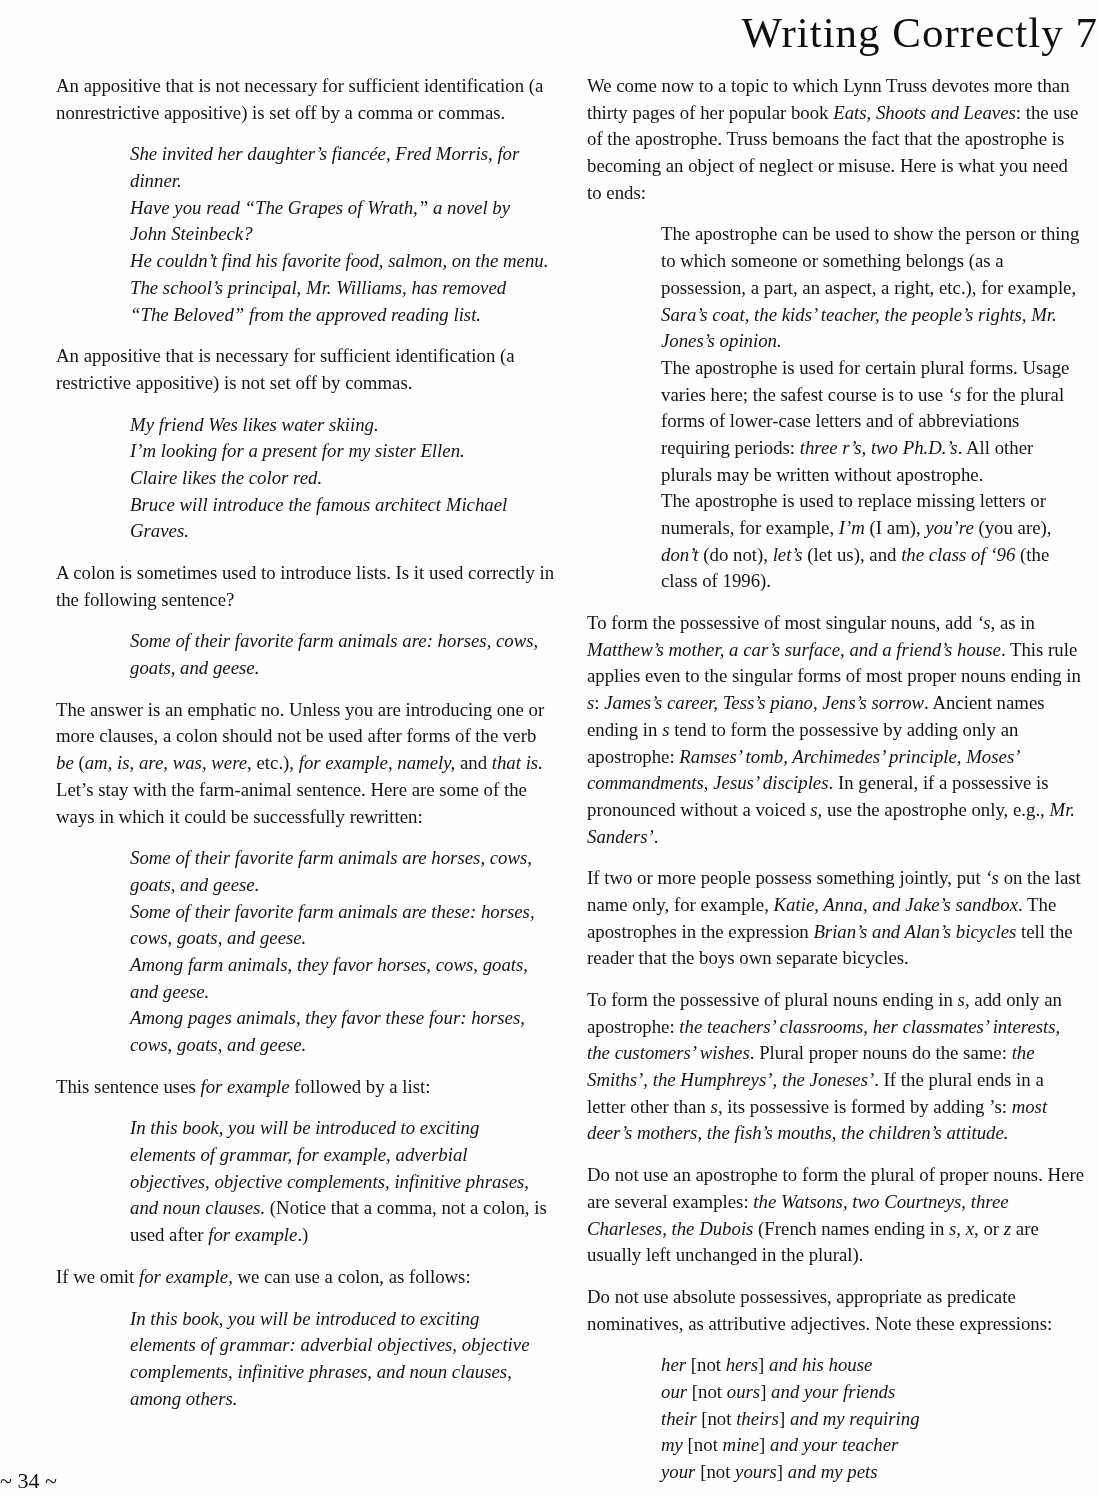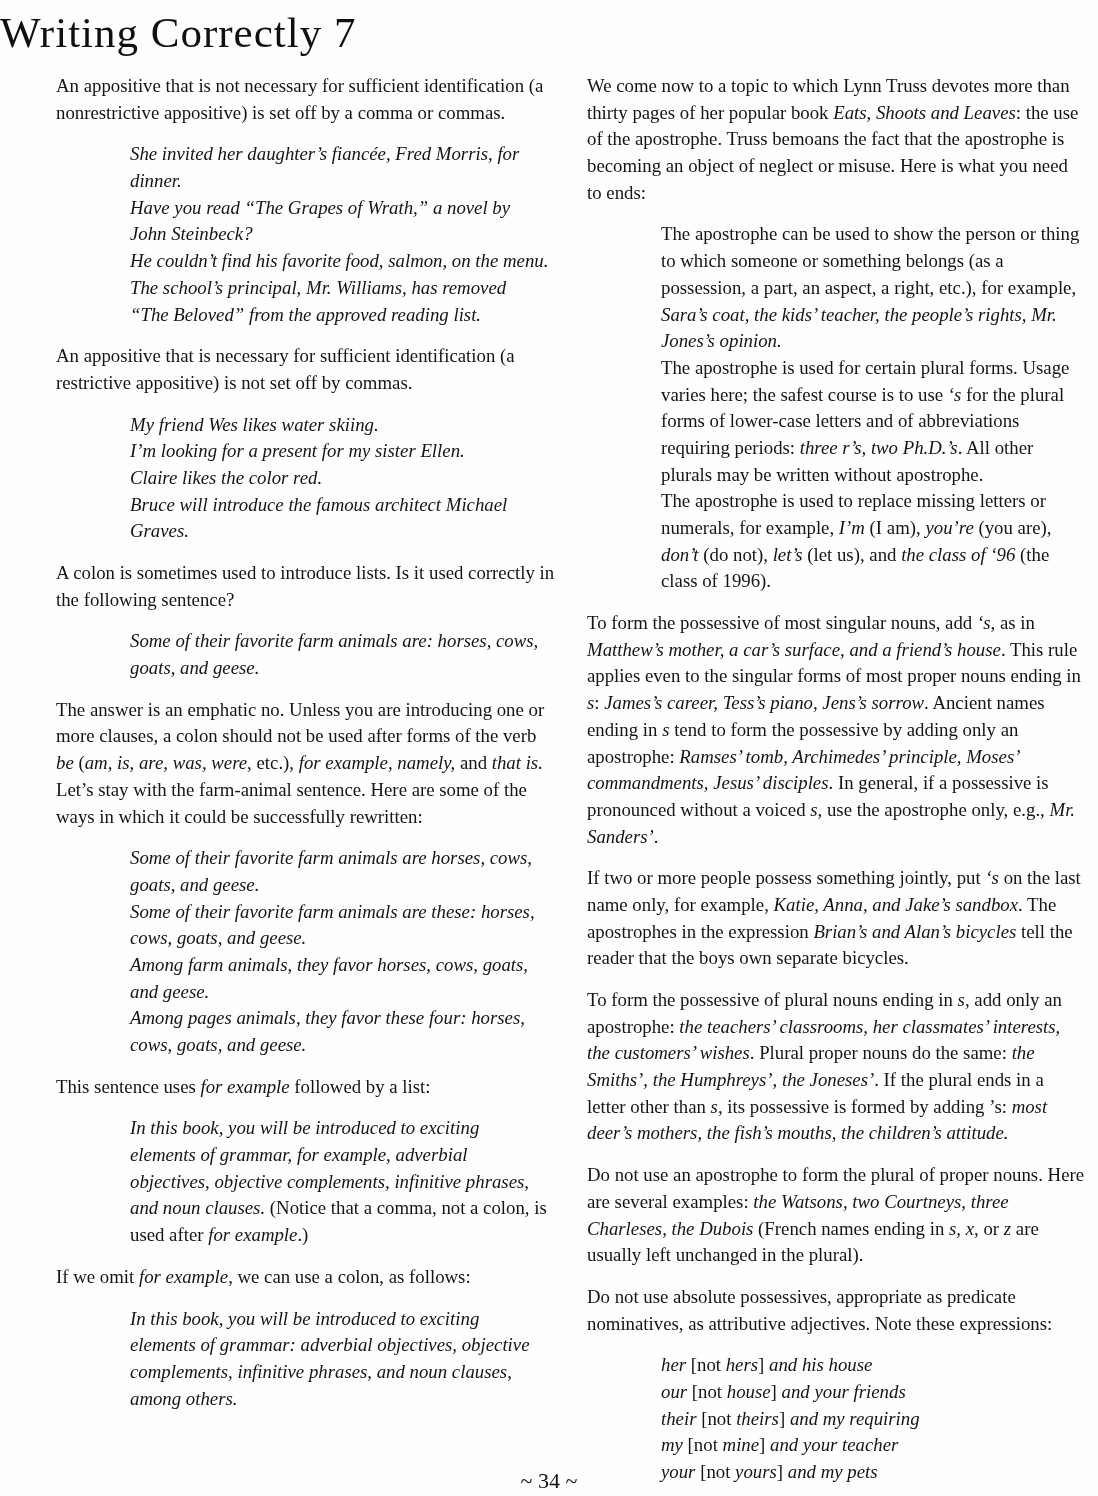--- a/index.html
+++ b/index.html
@@ -11,21 +11,21 @@
   }
   .page {
     position: relative;
     width: 1098px; height: 1496px;
     overflow: hidden;
     background: #fefefe;
   }
   .title {
     margin: 0;
     padding-top: 8px;
-    text-align: left;
+    text-align: right;
     font-size: 43px;
     font-weight: 400;
     letter-spacing: 1px;
     color: #101010;
   }
   .cols {
     display: flex;
     gap: 32px;
     padding: 16px 12px 0 8px;
     margin-left: 48px;
@@ -41,21 +41,21 @@
     margin: 0 0 15px 0;
     padding-left: 74px;
     padding-right: 6px;
   }
   .example-item { font-style: normal; }
   .it { font-style: italic; }
   .page-number {
     position: absolute;
     left: 0; right: 0;
     bottom: 2px;
-    text-align: center;
+    text-align: left;
     font-size: 22px;
     color: #101010;
   }
 </style>
 </head>
 <body>
 
 <div class="page">
   <h1 class="title">Writing Correctly 7</h1>
   <div class="cols">
@@ -101,21 +101,21 @@
           <div class="example-item"><span>The apostrophe is used for certain plural forms. Usage varies here; the safest course is to use </span><span class="it">‘s</span><span> for the plural forms of lower-case letters and of abbreviations requiring periods: </span><span class="it">three r’s, two Ph.D.’s</span><span>. All other plurals may be written without apostrophe.</span></div>
           <div class="example-item"><span>The apostrophe is used to replace missing letters or numerals, for example, </span><span class="it">I’m</span><span> (I am), </span><span class="it">you’re</span><span> (you are), </span><span class="it">don’t</span><span> (do not), </span><span class="it">let’s</span><span> (let us), and </span><span class="it">the class of ‘96</span><span> (the class of 1996).</span></div>
         </div>
         <p class="para"><span>To form the possessive of most singular nouns, add </span><span class="it">‘s</span><span>, as in </span><span class="it">Matthew’s mother, a car’s surface, and a friend’s house</span><span>. This rule applies even to the singular forms of most proper nouns ending in </span><span class="it">s</span><span>: </span><span class="it">James’s career, Tess’s piano, Jens’s sorrow</span><span>. Ancient names ending in </span><span class="it">s</span><span> tend to form the possessive by adding only an apostrophe: </span><span class="it">Ramses’ tomb, Archimedes’ principle, Moses’ commandments, Jesus’ disciples</span><span>. In general, if a possessive is pronounced without a voiced </span><span class="it">s</span><span>, use the apostrophe only, e.g., </span><span class="it">Mr. Sanders’</span><span>.</span></p>
         <p class="para"><span>If two or more people possess something jointly, put </span><span class="it">‘s</span><span> on the last name only, for example, </span><span class="it">Katie, Anna, and Jake’s sandbox</span><span>. The apostrophes in the expression </span><span class="it">Brian’s and Alan’s bicycles</span><span> tell the reader that the boys own separate bicycles.</span></p>
         <p class="para"><span>To form the possessive of plural nouns ending in </span><span class="it">s</span><span>, add only an apostrophe: </span><span class="it">the teachers’ classrooms, her classmates’ interests, the customers’ wishes</span><span>. Plural proper nouns do the same: </span><span class="it">the Smiths’, the Humphreys’, the Joneses’</span><span>. If the plural ends in a letter other than </span><span class="it">s</span><span>, its possessive is formed by adding ’s: </span><span class="it">most deer’s mothers, the fish’s mouths, the children’s attitude.</span></p>
         <p class="para"><span>Do not use an apostrophe to form the plural of proper nouns. Here are several examples: </span><span class="it">the Watsons, two Courtneys, three Charleses, the Dubois</span><span> (French names ending in </span><span class="it">s, x</span><span>, or </span><span class="it">z</span><span> are usually left unchanged in the plural).</span></p>
         <p class="para"><span>Do not use absolute possessives, appropriate as predicate nominatives, as attributive adjectives. Note these expressions:</span></p>
         <div class="example">
           <div class="example-item"><span class="it">her</span><span> [not </span><span class="it">hers</span><span>] </span><span class="it">and his house</span></div>
-          <div class="example-item"><span class="it">our</span><span> [not </span><span class="it">house</span><span>] </span><span class="it">and your friends</span></div>
+          <div class="example-item"><span class="it">our</span><span> [not </span><span class="it">ours</span><span>] </span><span class="it">and your friends</span></div>
           <div class="example-item"><span class="it">their</span><span> [not </span><span class="it">theirs</span><span>] </span><span class="it">and my requiring</span></div>
           <div class="example-item"><span class="it">my</span><span> [not </span><span class="it">mine</span><span>] </span><span class="it">and your teacher</span></div>
           <div class="example-item"><span class="it">your</span><span> [not </span><span class="it">yours</span><span>] </span><span class="it">and my pets</span></div>
         </div>
       </div>
   </div>
   <div class="page-number">~ 34 ~</div>
 </div>
 
 </body></html>

